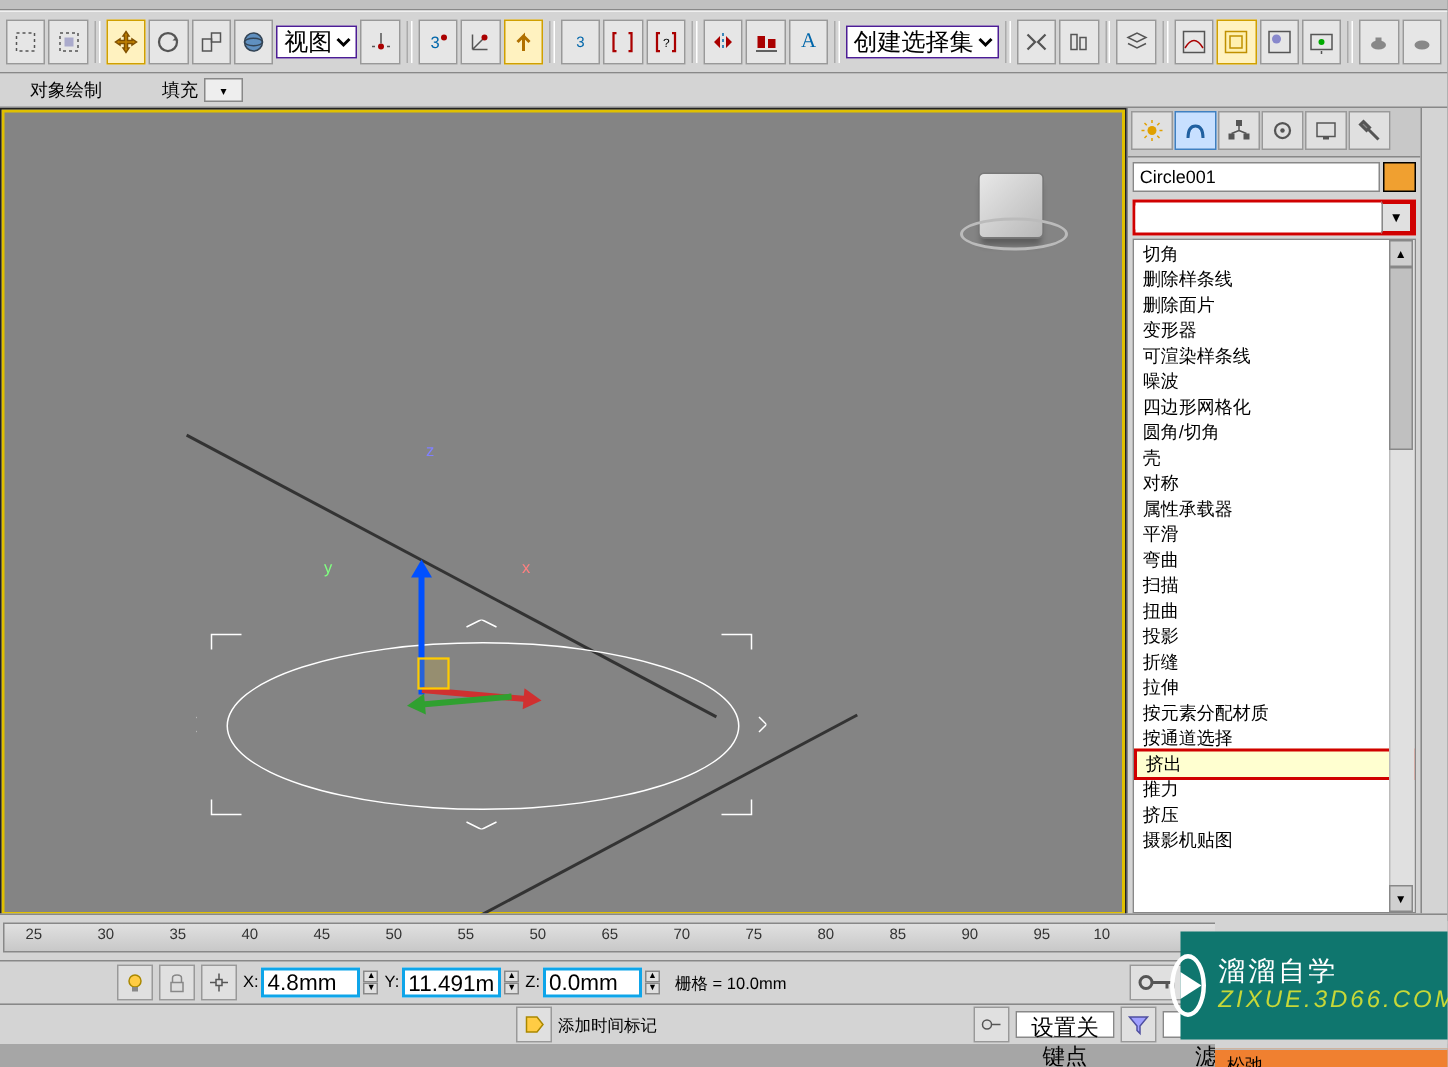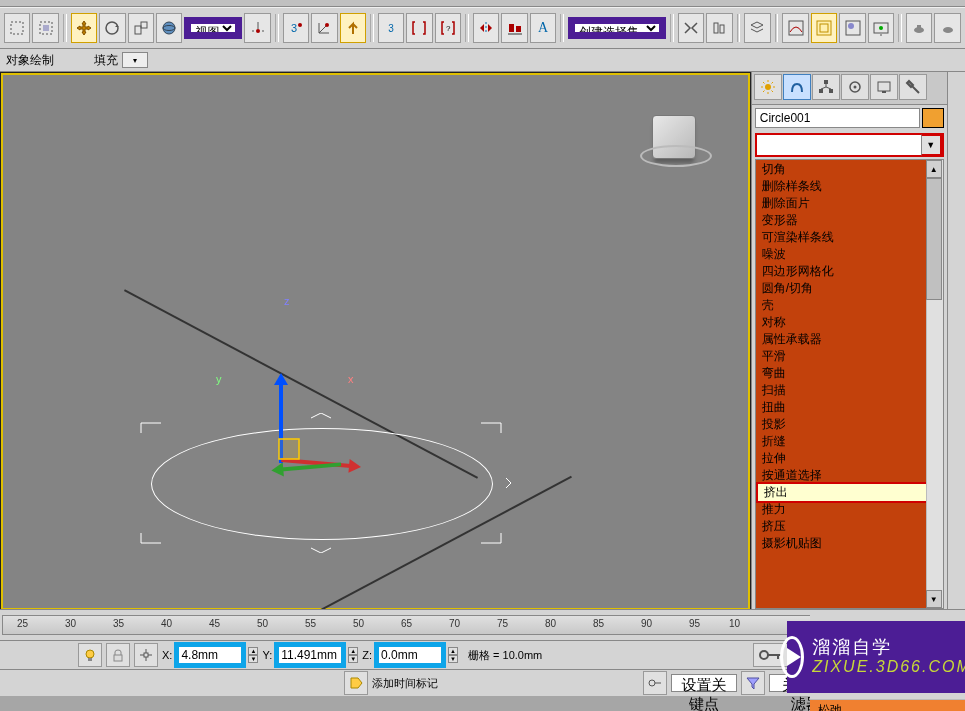--- a/index.html
+++ b/index.html
@@ -51,31 +51,31 @@
   }
   .tb-sep {
     width: 2px;
     height: 28px;
     border-left: 1px solid #aaa;
     border-right: 1px solid #fff;
     margin: 0 2px;
   }
   .tb-select {
     height: 22px;
-    font-size: 12px;
+    font-size: 16px;
     background: #fff;
-    border: 7px solid #4c1d95;
+    border: 1px solid #4c1d95;
   }
   .subbar {
     height: 22px;
     background: #d4d4d4;
     border-bottom: 1px solid #888;
     display: flex;
     align-items: center;
-    padding: 0 6px;
+    padding: 0 20px;
     gap: 40px;
   }
   .subbar-item {
     display: flex;
     align-items: center;
     gap: 4px;
   }
   .main-area {
     display: flex;
     height: 537px;
@@ -167,21 +167,21 @@
   .name-input{
     flex:1;height:18px;border:1px solid #888;background:#fff;padding:0 4px;font-size:12px;
   }
   .color-swatch{width:20px;height:18px;background:#f0a030;border:1px solid #000;}
   .mod-combo{
     margin:2px 3px; height:20px;border:2px solid #d00000;background:#fff;display:flex;align-items:center;
   }
   .mod-combo-input{flex:1;border:none;height:16px;padding:0 4px;font-size:12px;}
   .mod-combo-btn{width:18px;height:18px;border:2px solid #d00000;border-left:1px solid #888;background:#e0e0e0;display:flex;align-items:center;justify-content:center;font-size:9px;}
   .mod-list{
-    flex:1;background:#c2410c;border:1px solid #888;margin:0 3px;overflow-y:auto;position:relative;
+    flex:1;background:#ffffff;border:1px solid #888;margin:0 3px;overflow-y:auto;position:relative;
   }
   .mod-list-inner{padding:1px 0;}
   .mod-item{
     padding:1px 6px;font-size:12px;line-height:15px;cursor:default;
   }
   .mod-item.sel{background:#ffffd0;border:2px solid #d00000;margin:-2px 0;}
   .mod-scrollbar{position:absolute;right:0;top:0;width:16px;height:100%;background:#e0e0e0;border-left:1px solid #bbb;}
   .mod-scroll-thumb{position:absolute;right:1px;top:18px;width:14px;height:120px;background:#c0c0c0;border:1px solid #888;}
   .mod-scroll-arrow{position:absolute;right:1px;width:14px;height:16px;background:#d0d0d0;border:1px solid #888;display:flex;align-items:center;justify-content:center;font-size:8px;}
   
@@ -191,31 +191,31 @@
   }
   .time-ruler{
     flex:1;height:18px;background:linear-gradient(#e0e0e0,#c8c8c8);border:1px solid #888;margin:0 2px;position:relative;font-size:10px;
   }
   .time-ruler span{position:absolute;top:2px;font-size:10px;color:#333;}
   
   .status-bar{
     height: 28px;background:#d4d4d4;border-top:1px solid #888;display:flex;align-items:center;gap:4px;padding:0 4px;font-size:11px;
   }
   .sb-field{display:flex;align-items:center;gap:2px;}
-  .sb-input{width:58px;height:16px;border:5px solid #0ea5e9;background:#fff;font-size:12px;padding:0 2px;}
+  .sb-input{width:58px;height:16px;border:2px solid #0ea5e9;background:#fff;font-size:15px;padding:0 2px;}
   .sb-spin{width:10px;height:16px;display:flex;flex-direction:column;}
   .sb-spin div{flex:1;border:1px solid #888;background:#e0e0e0;font-size:6px;line-height:6px;text-align:center;}
   .sb-btn{width:22px;height:22px;border:1px solid #999;background:#e0e0e0;display:flex;align-items:center;justify-content:center;font-size:12px;}
   .sb-select{height:18px;font-size:15px;border:1px solid #888;background:#fff;}
   
   .status-bar2{
     height:26px;background:#d4d4d4;border-top:1px solid #888;display:flex;align-items:center;gap:4px;padding:0 4px;font-size:11px;
   }
   .watermark{
-    position:absolute;right:0;bottom:18px;width:178px;height:72px;background:#4c1d95;color:#fff;display:flex;align-items:center;justify-content:center;gap:8px;font-size:18px;letter-spacing:2px;
+    position:absolute;right:0;bottom:18px;width:178px;height:72px;background:#0f766e;color:#fff;display:flex;align-items:center;justify-content:center;gap:8px;font-size:18px;letter-spacing:2px;
   }
   .watermark .play{
     width:36px;height:36px;border:3px solid #fff;border-radius:50%;display:flex;align-items:center;justify-content:center;
   }
   .watermark .play::after{content:'';border-left:14px solid #fff;border-top:9px solid transparent;border-bottom:9px solid transparent;margin-left:4px;}
   .watermark .txt{display:flex;flex-direction:column;line-height:1.1;}
   .watermark .txt small{font-size:16px;letter-spacing:2px;color:#c7d838;font-style:italic;}
   
   .right-side-params{
     width:18px;background:#d4d4d4;border-left:1px solid #888;
@@ -515,20 +515,21 @@
         <div class="mod-item">壳</div>
         <div class="mod-item">对称</div>
         <div class="mod-item">属性承载器</div>
         <div class="mod-item">平滑</div>
         <div class="mod-item">弯曲</div>
         <div class="mod-item">扫描</div>
         <div class="mod-item">扭曲</div>
         <div class="mod-item">投影</div>
         <div class="mod-item">折缝</div>
         <div class="mod-item">拉伸</div>
+        <div class="mod-item">按元素分配材质</div>
         <div class="mod-item">按通道选择</div>
         <div class="mod-item sel">挤出</div>
         <div class="mod-item">推力</div>
         <div class="mod-item">挤压</div>
         <div class="mod-item">摄影机贴图</div>
       </div>
       <div class="mod-scrollbar">
         <div class="mod-scroll-arrow" style="top:0">▲</div>
         <div class="mod-scroll-thumb"></div>
         <div class="mod-scroll-arrow" style="bottom:0">▼</div>

